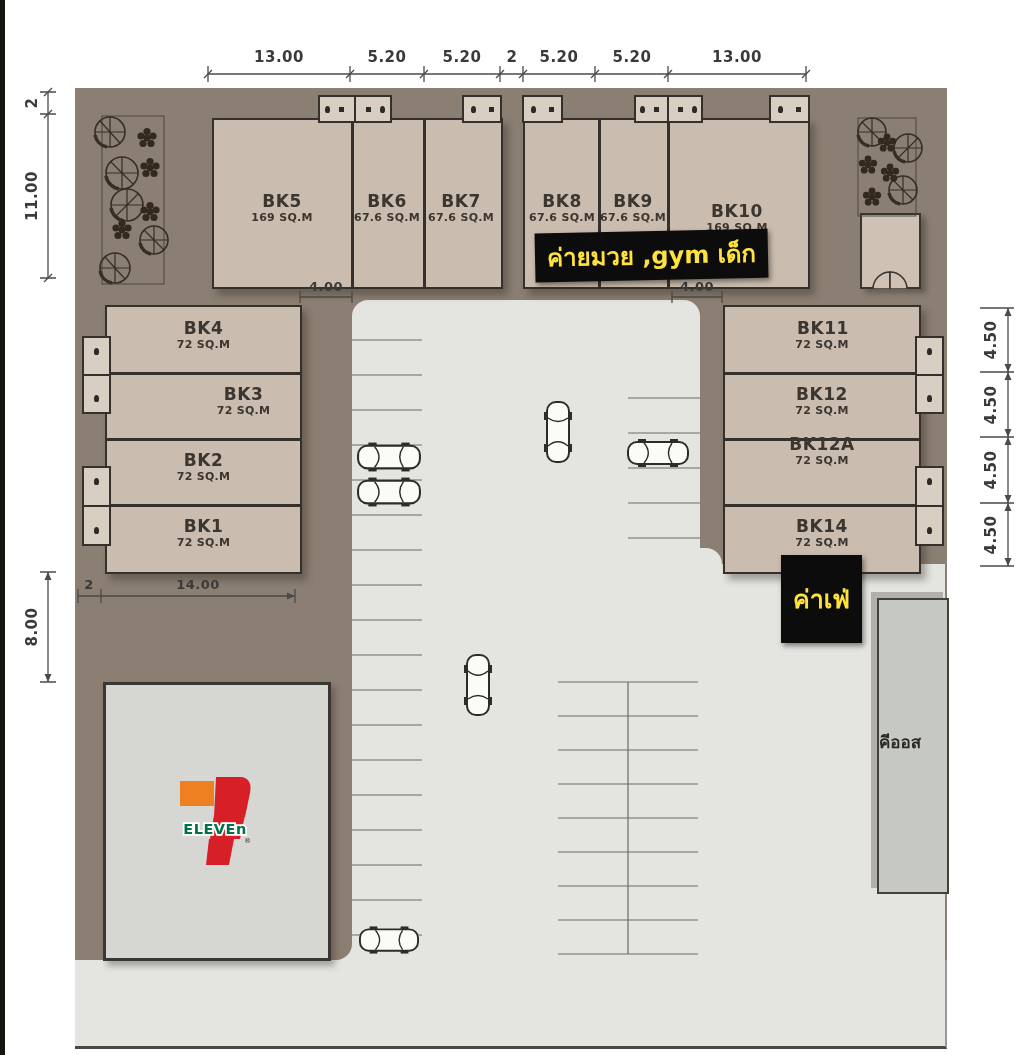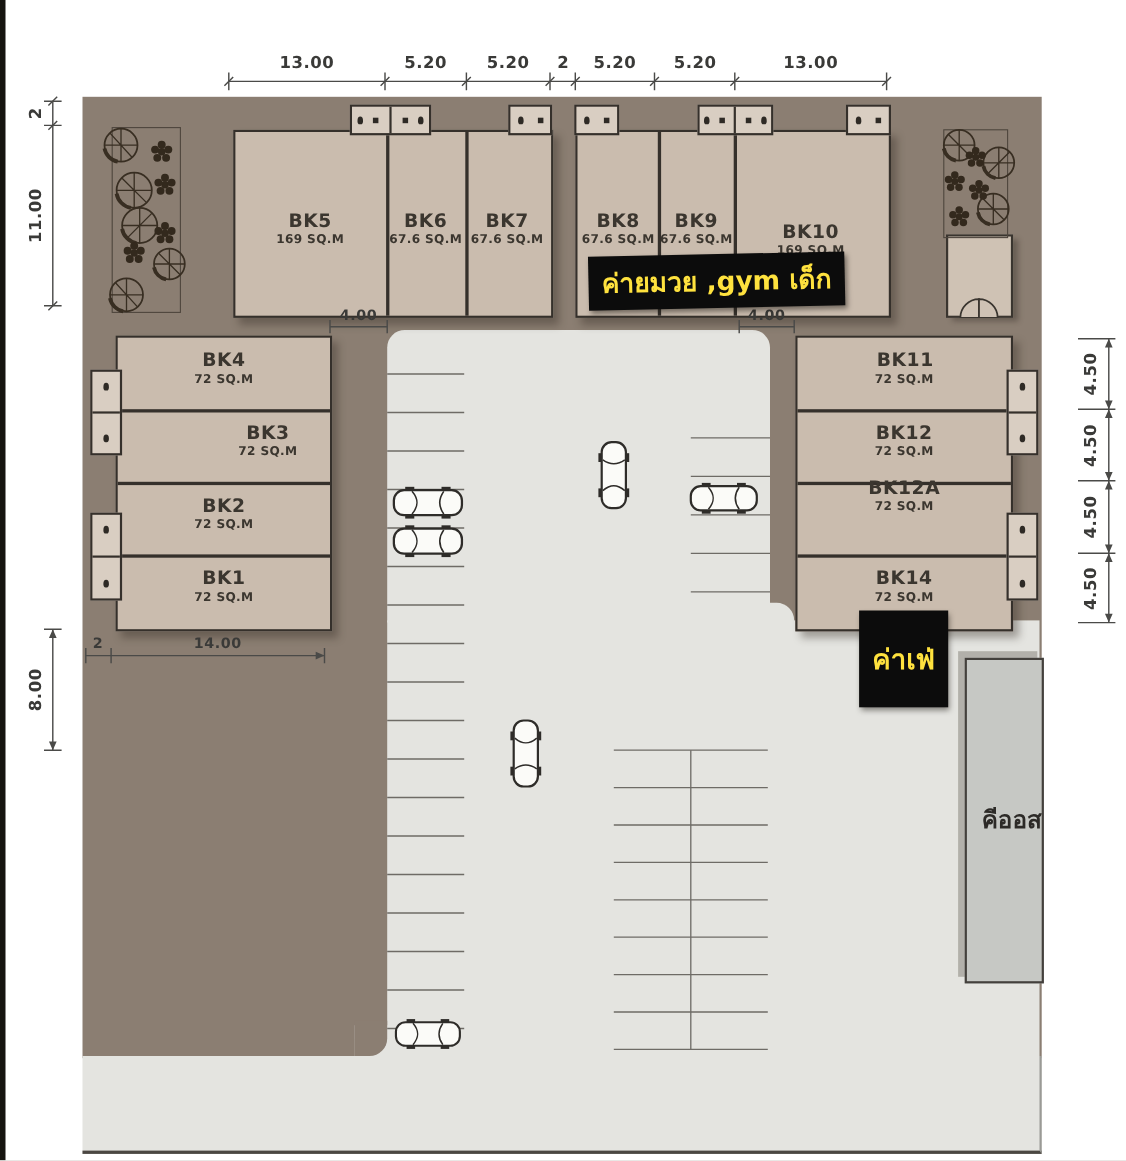--- a/index.html
+++ b/index.html
@@ -22,21 +22,21 @@
   .uname{font-size:17px;font-weight:bold;letter-spacing:.5px;line-height:1.1;}
   .uarea{font-size:11px;font-weight:bold;letter-spacing:.3px;}
   .toilet{background:#d9cec2;border:2px solid #35302b;display:flex;align-items:center;justify-content:space-around;}
   .toilet .fx{width:5px;height:7px;background:#2e2a25;border-radius:50% 50% 40% 40%;}
   .toilet .fxs{width:5px;height:5px;background:#2e2a25;}
   .toilet.vert{flex-direction:column;}
   .tsep{background:#35302b;}
   #room{left:860px;top:213px;width:57px;height:72px;background:#cfc2b4;border:2px solid #3a352f;box-shadow:5px 4px 5px rgba(50,42,34,.4);}
   #seven{left:103px;top:682px;width:222px;height:273px;background:#d6d6d2;border:3px solid #3a3733;box-shadow:4px 5px 6px rgba(50,46,40,.35);}
   #kiosk{left:877px;top:598px;width:68px;height:292px;background:#c6c8c4;border:2px solid #43403c;box-shadow:-6px -6px 0 rgba(118,112,104,.45);}
-  #kiosk-label{width:100%;top:128px;text-align:right;font-size:22px;font-weight:600;color:#2c2a27;}
+  #kiosk-label{width:100%;top:128px;text-align:left;font-size:17px;font-weight:600;color:#2c2a27;}
   .tag{background:#0c0c0c;color:#ffe23e;font-weight:bold;white-space:nowrap;box-shadow:2px 3px 5px rgba(30,25,20,.5);}
   #tag-school{left:199px;top:236px;font-size:23px;padding:4px 10px;}
   #tag-gym{left:535px;top:231px;font-size:24px;padding:5px 12px;transform:rotate(-1.2deg);}
   #tag-cafe{left:781px;top:555px;font-size:25px;padding:24px 12px;}
   #overlay{left:0;top:0;pointer-events:none;}
   .dim{stroke:#4a4a48;stroke-width:1.3;fill:none;}
   .stall{stroke:#6e6b66;stroke-width:1.2;}
   .dim-text{font-size:15px;font-weight:600;fill:#3a3a38;letter-spacing:.5px;}
   .dim-text.sm{font-size:13px;}
   .car{line-height:0;}
@@ -300,20 +300,30 @@
           <circle r="3.2"></circle>
           <circle cy="-6" r="3.4"></circle>
           <circle cx="5.7" cy="-1.8" r="3.4"></circle>
           <circle cx="3.8" cy="5.2" r="3.4"></circle>
           <circle cx="-3.8" cy="5.2" r="3.4"></circle>
           <circle cx="-5.7" cy="-1.8" r="3.4"></circle>
         </g>
     </g>
   </svg>
 
+  <div class="abs" id="seven">
+    <svg class="abs" style="left:72px;top:88px;" width="74" height="94" viewBox="0 0 74 94">
+      <rect x="2" y="8" width="34" height="25" fill="#ef8022"></rect>
+      <path d="M38,4 h24 c9,0 12,7 10,16 l-5,24 h-31 z" fill="#d71f27"></path>
+      <path d="M36,42 h31 l-5,24 h-30 z" fill="#d71f27"></path>
+      <path d="M31,66 h25 l-5,26 h-23 z" fill="#d71f27"></path>
+      <text x="37" y="61" text-anchor="middle" font-size="14.5" font-weight="bold" letter-spacing="0.5" fill="#00724a" stroke="#ffffff" stroke-width="3.5" paint-order="stroke">ELEVEn</text>
+      <text x="66" y="70" font-size="7" fill="#3a3733">®</text>
+    </svg>
+  </div>
 
   <div class="abs" id="kiosk">
     <div class="abs" id="kiosk-label">คีออส</div>
   </div>
 
   <svg class="abs" id="overlay" width="1024" height="1055" viewBox="0 0 1024 1055">
 
     <g class="stall">
       <path d="M352,340 H422 M352,375 H422 M352,410 H422 M352,445 H422 M352,480 H422 M352,515 H422 M352,550 H422 M352,585 H422 M352,620 H422 M352,655 H422 M352,690 H422 M352,725 H422 M352,760 H422 M352,795 H422 M352,830 H422 M352,865 H422 M352,900 H422 M352,935 H422"></path>
       <path d="M628,398 H700 M628,433 H700 M628,468 H700 M628,503 H700 M628,538 H700"></path>

